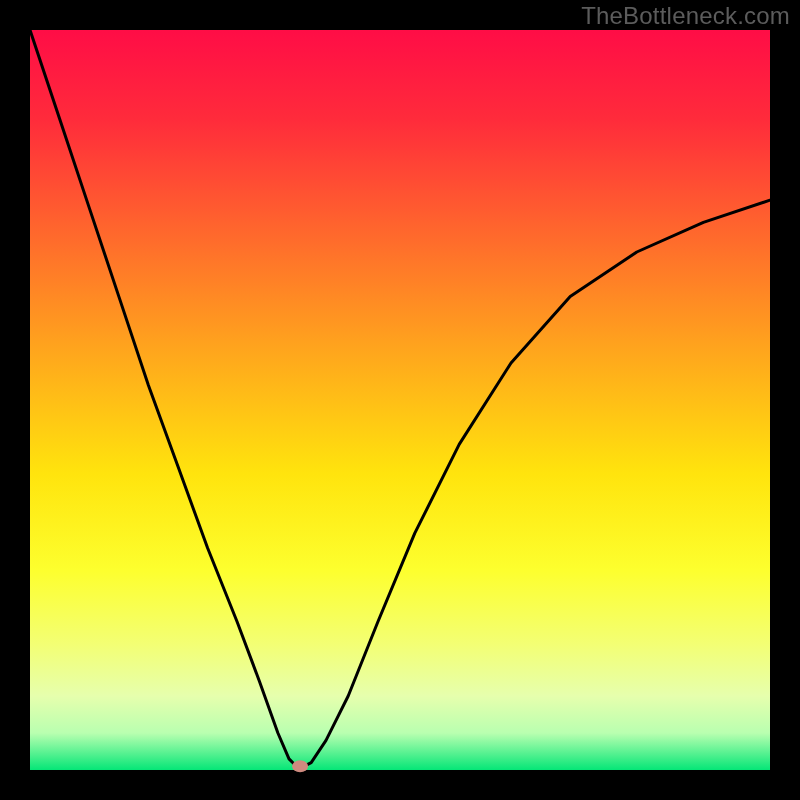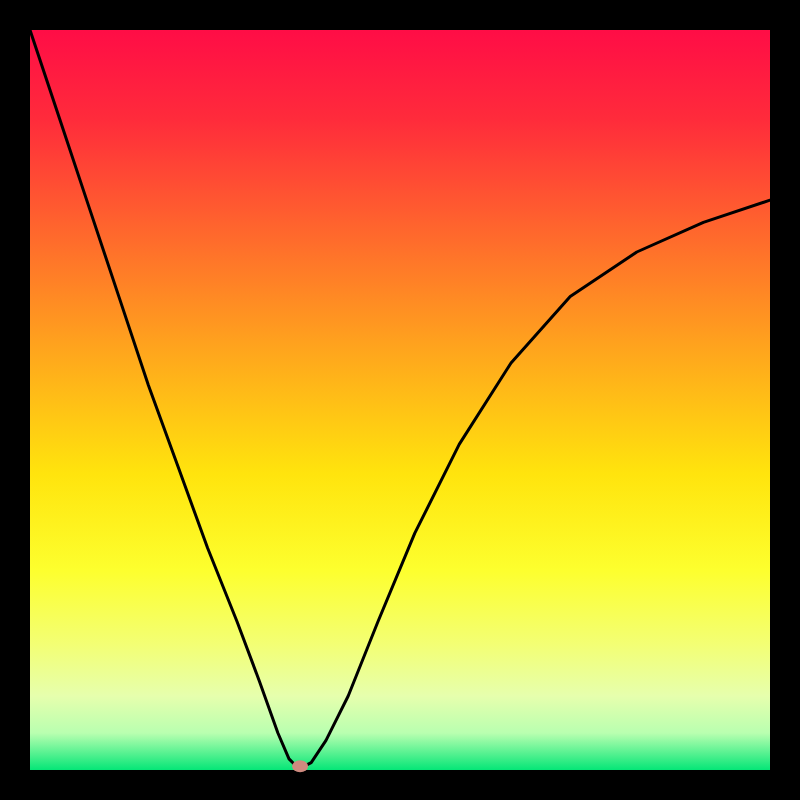--- a/index.html
+++ b/index.html
@@ -33,20 +33,21 @@
     width: 800px;
     height: 800px;
     display: block;
   }
 </style>
 </head>
 <body>
 
 <div class="stage">
 
+  <div class="watermark">TheBottleneck.com</div>
 
   <svg class="plot" viewBox="0 0 800 800">
     <defs>
       <linearGradient id="bg-grad" x1="0" y1="0" x2="0" y2="1">
 
       <stop offset="0%" stop-color="#ff0d46"></stop>
           <stop offset="12%" stop-color="#ff2b3b"></stop>
           <stop offset="28%" stop-color="#ff6a2c"></stop>
           <stop offset="45%" stop-color="#ffac1b"></stop>
           <stop offset="60%" stop-color="#ffe40d"></stop>

